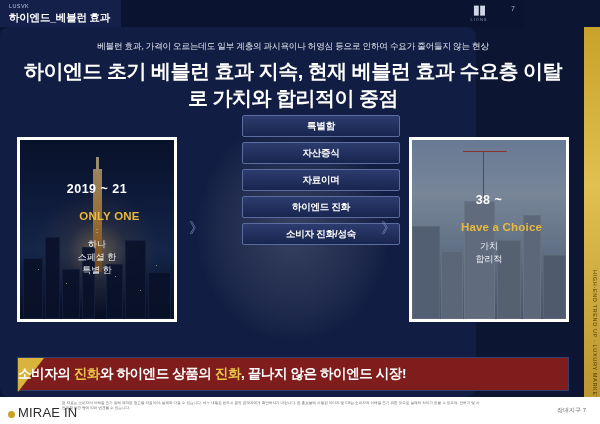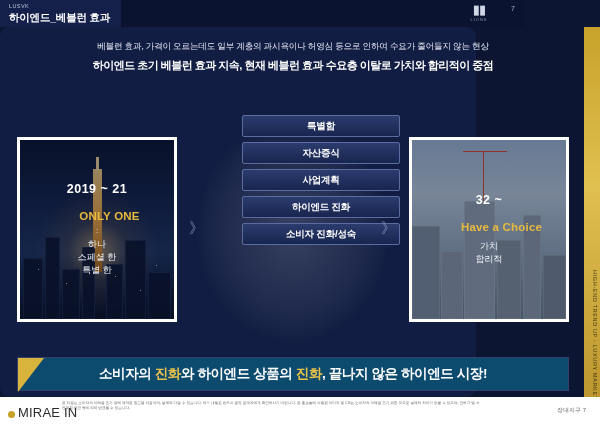--- a/index.html
+++ b/index.html
@@ -106,21 +106,21 @@
     width: 552px;
     text-align: center;
   }
   .headline-sub {
     font-size: 8.6px;
     color: #e8ecf6;
     letter-spacing: -.2px;
     margin-bottom: 5px;
   }
   .headline-main {
-    font-size: 11px;
+    font-size: 20px;
     font-weight: bold;
     color: #ffffff;
     letter-spacing: -.5px;
   }
   
   .content-row {
     position: absolute;
     left: 17px; top: 88px;
     width: 552px; height: 232px;
   }
@@ -273,26 +273,25 @@
     width: 192px; height: 220px;
     border-radius: 50%;
     background: radial-gradient(ellipse at 50% 50%, rgba(255,255,255,.16) 0%, rgba(255,255,255,.05) 55%, rgba(255,255,255,0) 72%);
     pointer-events: none;
   }
   
   .banner {
     position: absolute;
     left: 17px; top: 330px;
     width: 552px; height: 34px;
-    background: #0c4a6e;
+    background: #7f1d1d;
     border: 1px solid #33406b;
     box-sizing: border-box;
     display: flex;
     align-items: center;
-    justify-content: center;
   }
   .banner-ribbon {
     position: absolute;
     left: 0; top: 0;
     width: 0; height: 0;
     border-top: 34px solid #d8b43c;
     border-right: 26px solid transparent;
   }
   .banner-text {
     font-size: 13.5px;
@@ -395,40 +394,40 @@
           <div class="photo-line">스페셜 한</div>
           <div class="photo-line">특별 한</div>
         </div>
       </div>
 
       <div class="arrow arrow-left">》</div>
 
       <div class="center-col">
         <div class="chip">특별함</div>
         <div class="chip">자산증식</div>
-        <div class="chip">사업계획</div>
+        <div class="chip">자료이며</div>
         <div class="chip">하이엔드 진화</div>
         <div class="chip">소비자 진화/성숙</div>
       </div>
 
       <div class="arrow arrow-right">》</div>
 
       <div class="photo-card photo-right">
         <div class="day-city">
           <div class="crane"></div>
           <div class="dbldg" style="left:0%;width:18%;height:52%"></div>
           <div class="dbldg" style="left:19%;width:14%;height:38%;background:#8b9aab"></div>
           <div class="dbldg" style="left:34%;width:20%;height:66%;background:#93a3b4"></div>
           <div class="dbldg" style="left:55%;width:16%;height:44%;background:#82919f"></div>
           <div class="dbldg" style="left:72%;width:12%;height:58%;background:#8d9cad"></div>
           <div class="dbldg" style="left:85%;width:15%;height:36%;background:#798999"></div>
         </div>
         <div class="photo-overlay"></div>
         <div class="photo-text">
-          <div class="photo-year">32 ~</div>
+          <div class="photo-year">38 ~</div>
           <div class="photo-key right">Have a Choice</div>
           <div class="photo-colon"></div>
           <div class="photo-line">가치</div>
           <div class="photo-line">합리적</div>
         </div>
       </div>
 
     </div>
 
     <div class="banner">

